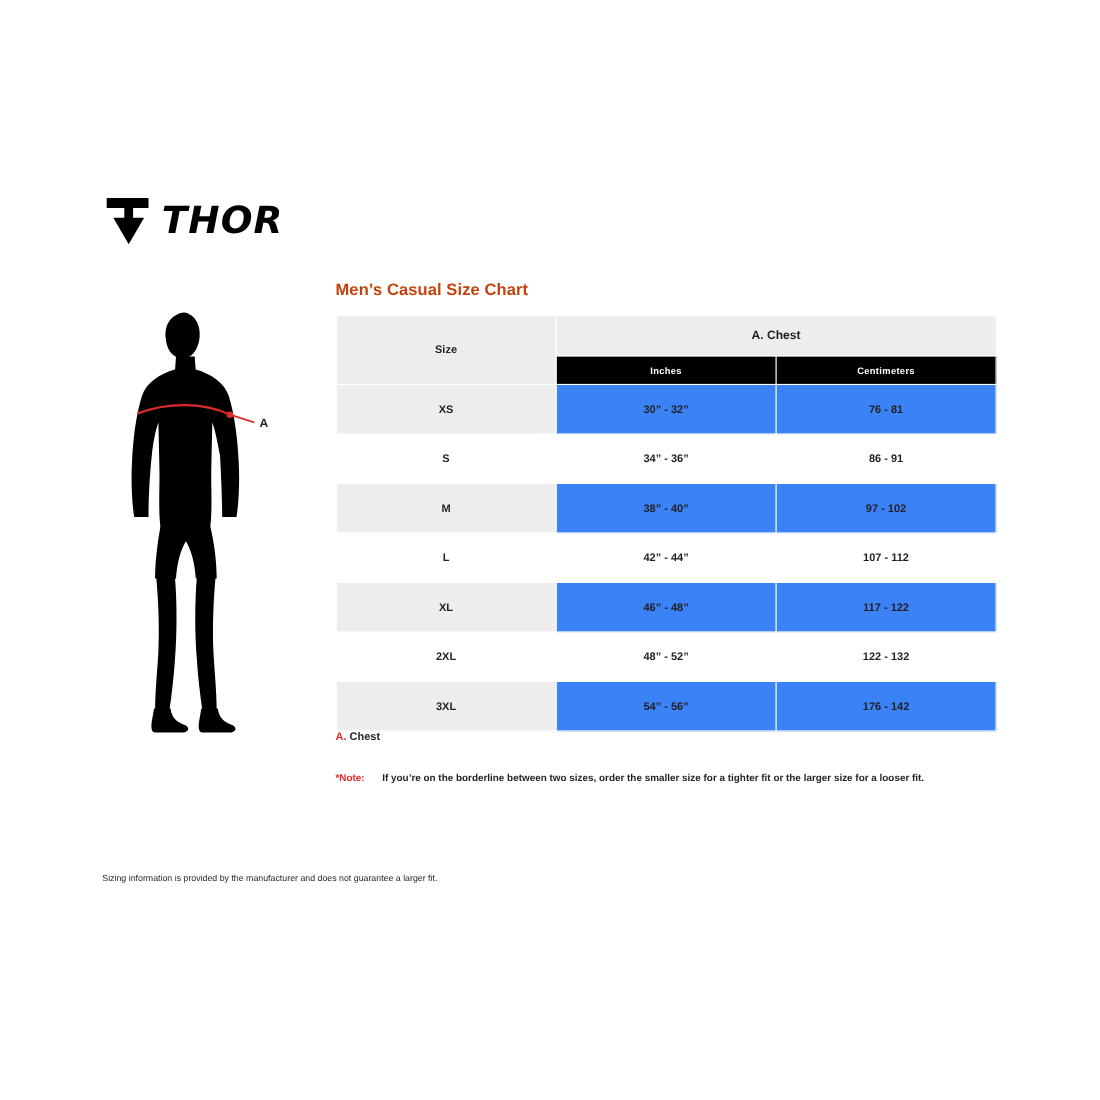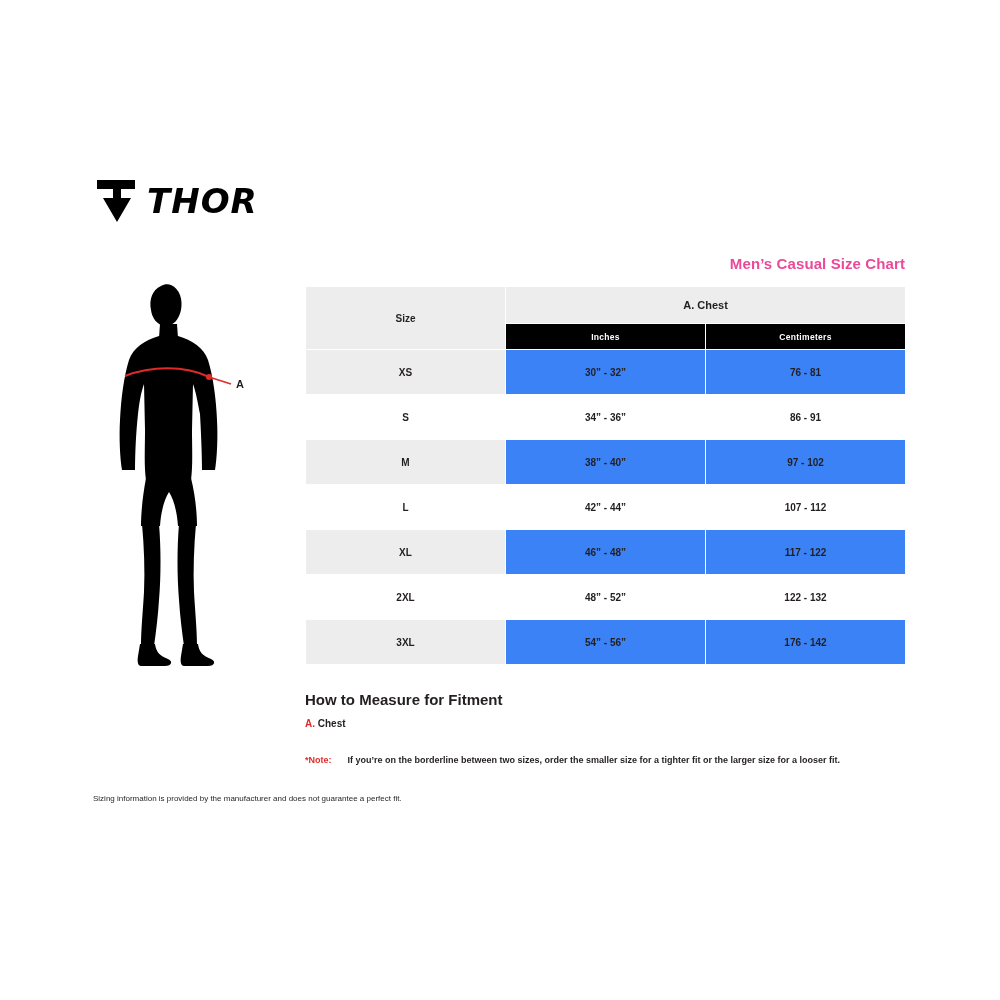--- a/index.html
+++ b/index.html
@@ -52,24 +52,23 @@
   
   .content {
     position: absolute;
     left: 305px;
     top: 255px;
     width: 600px;
   }
   .chart-title {
     font-size: 15px;
     font-weight: bold;
-    color: #ec4899;
+    color: #c2410c;
     margin: 0 0 14px 0;
     letter-spacing: 0.1px;
-    text-align: right;
   }
 
   
   table.size-chart {
     border-collapse: collapse;
     width: 600px;
     table-layout: fixed;
   }
   table.size-chart td, table.size-chart th {
     border: 1px solid #ffffff;
@@ -249,28 +248,27 @@
         <td class="cell">122 - 132</td>
       </tr>
       <tr class="row-a">
         <td class="cell c-size">3XL</td>
         <td class="cell">54” - 56”</td>
         <td class="cell">176 - 142</td>
       </tr>
     </tbody>
   </table>
 
-  <h3 class="how-title">How to Measure for Fitment</h3>
 
   <div class="measure-item">
     <div class="measure-head">
       <span class="letter">A.</span><span> Chest</span>
     </div>
   </div>
 
   <div class="note">
     <span class="star">*Note:</span><span class="note-gap"></span><span>If you’re on the borderline between two sizes, order the smaller size for a tighter fit or the larger size for a looser fit.</span>
   </div>
 </div>
 
 <div class="disclaimer">
-  <div>Sizing information is provided by the manufacturer and does not guarantee a perfect fit.</div>
+  <div>Sizing information is provided by the manufacturer and does not guarantee a larger fit.</div>
 </div>
 
 </body></html>

